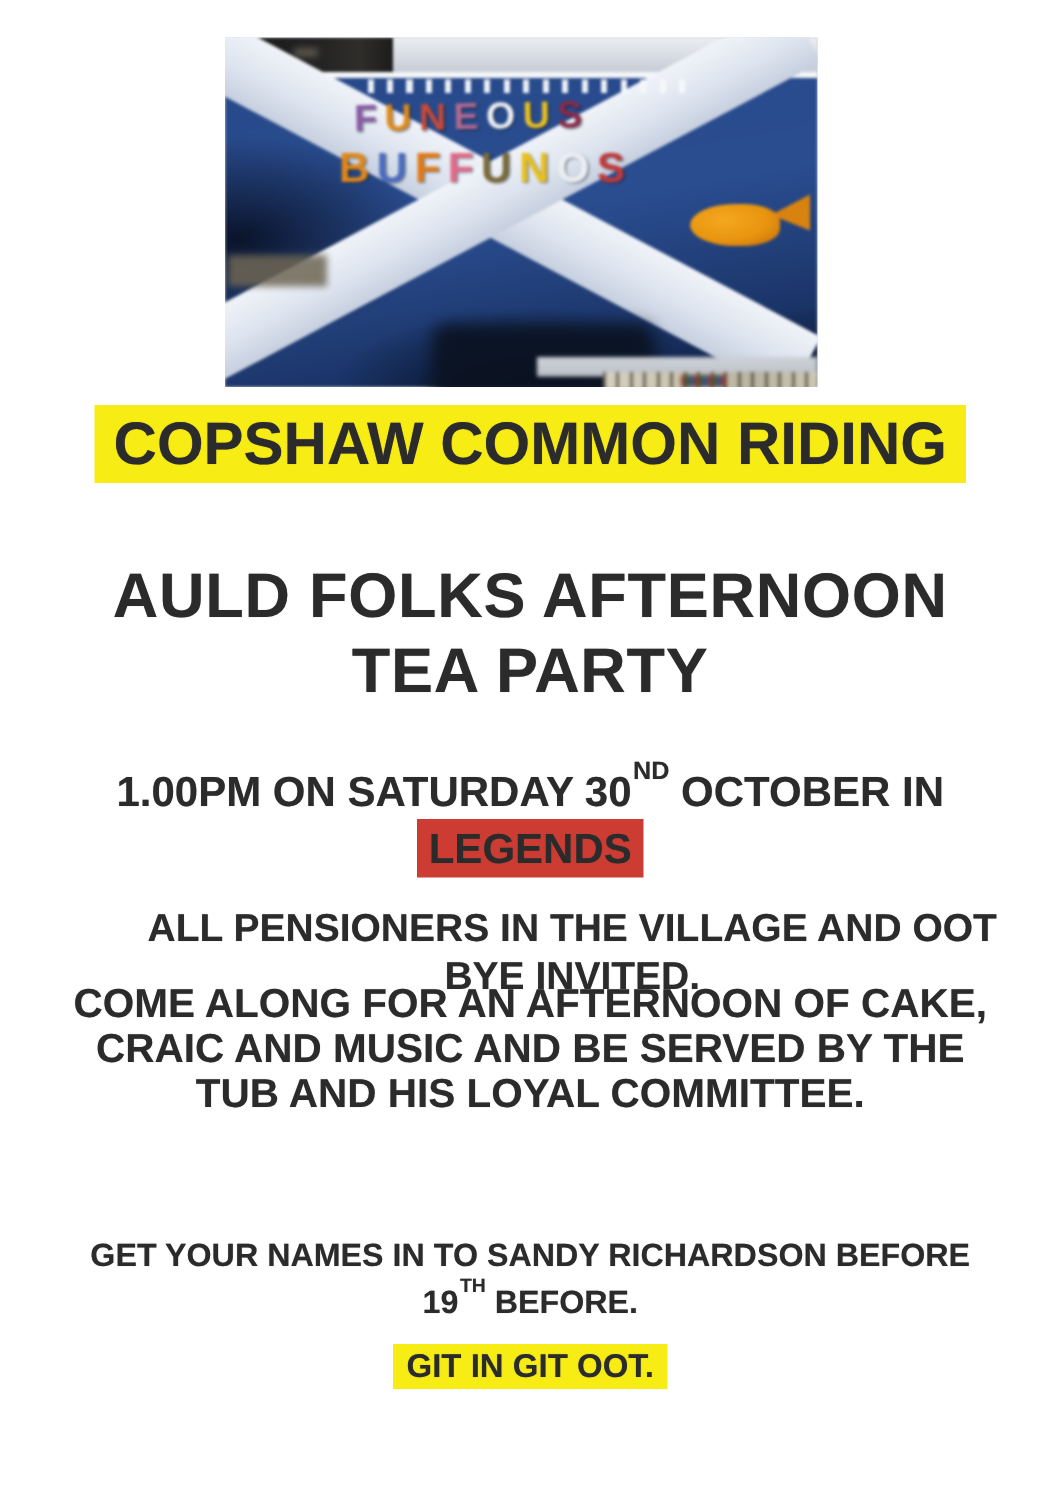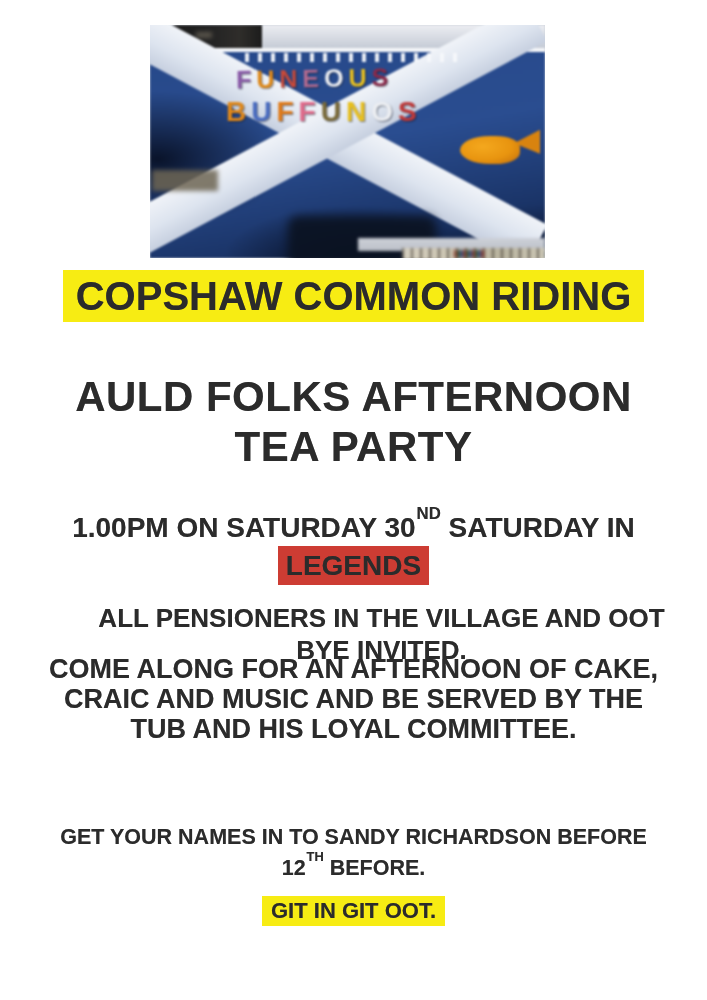--- a/index.html
+++ b/index.html
@@ -101,26 +101,26 @@
         <div class="shelf-items"></div>
       </div>
     </div>
   </div>
 
   <p class="txt headline"><span class="hl-yellow">COPSHAW COMMON RIDING</span></p>
 
   <h1 class="txt title multiline">AULD FOLKS AFTERNOON
 TEA PARTY</h1>
 
-  <p class="txt when"><span>1.00PM ON SATURDAY 30</span><sup class="ord">ND</sup><span> SATURDAY IN</span><br><span class="hl-red">LEGENDS</span></p>
+  <p class="txt when"><span>1.00PM ON SATURDAY 30</span><sup class="ord">ND</sup><span> OCTOBER IN</span><br><span class="hl-red">LEGENDS</span></p>
 
   <p class="txt invite multiline">ALL PENSIONERS IN THE VILLAGE AND OOT
 BYE INVITED.</p>
 
   <p class="txt details multiline">COME ALONG FOR AN AFTERNOON OF CAKE,
 CRAIC AND MUSIC AND BE SERVED BY THE
 TUB AND HIS LOYAL COMMITTEE.</p>
 
-  <p class="txt rsvp"><span>GET YOUR NAMES IN TO SANDY RICHARDSON BEFORE</span><br><span>12</span><sup class="ord">TH</sup><span> BEFORE.</span></p>
+  <p class="txt rsvp"><span>GET YOUR NAMES IN TO SANDY RICHARDSON BEFORE</span><br><span>19</span><sup class="ord">TH</sup><span> BEFORE.</span></p>
 
   <p class="txt footer"><span class="hl-yellow">GIT IN GIT OOT.</span></p>
 
 </div>
 
 </body></html>

